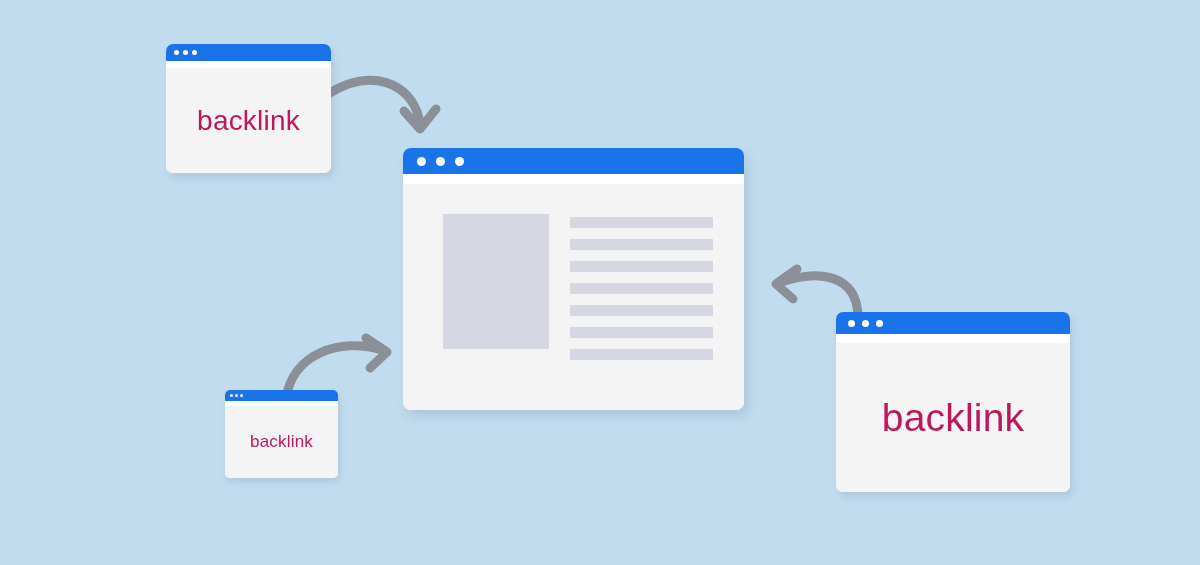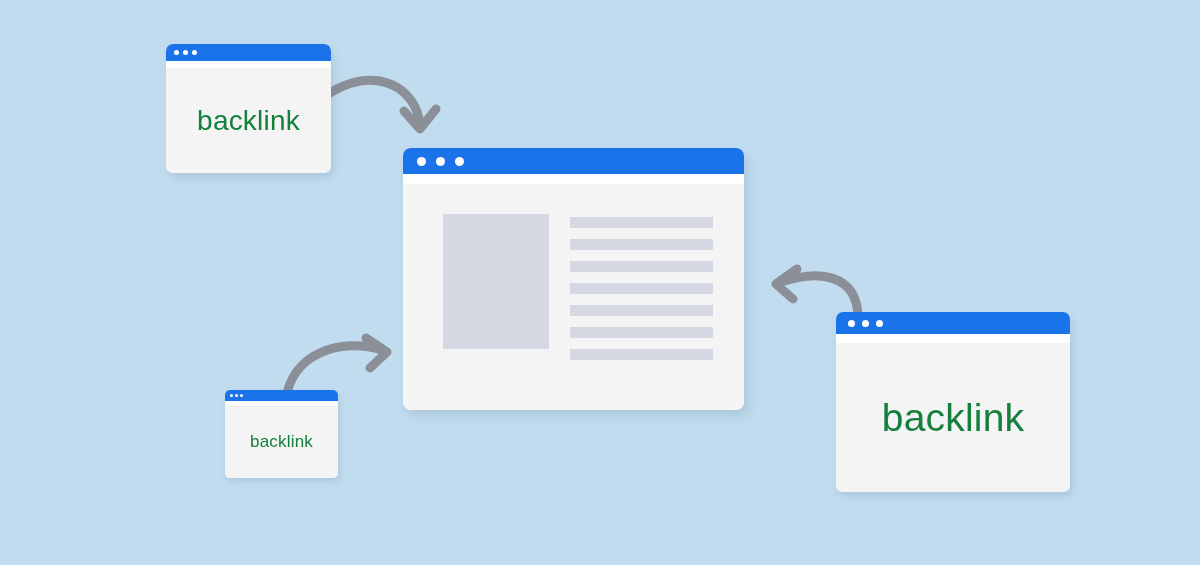--- a/index.html
+++ b/index.html
@@ -26,21 +26,21 @@
   }
   .win .dots{display:flex;align-items:center;}
   .win .dot{border-radius:50%;background:#ffffff;}
   .win .strip{background:#ffffff;flex:0 0 auto;}
   .win .body{
     flex:1 1 auto;background:#f4f4f5;
     display:flex;align-items:center;justify-content:center;
     position:relative;
   }
   .win .label{
-    color:#15803d;
+    color:#be185d;
     font-weight:400;
     letter-spacing:.2px;
     white-space:nowrap;
   }
 
   
   #win-topleft{left:166px;top:44px;width:165px;height:129px;}
   #win-topleft .titlebar{height:17px;padding-left:8px;}
   #win-topleft .dots{gap:4px;}
   #win-topleft .dot{width:5px;height:5px;}

